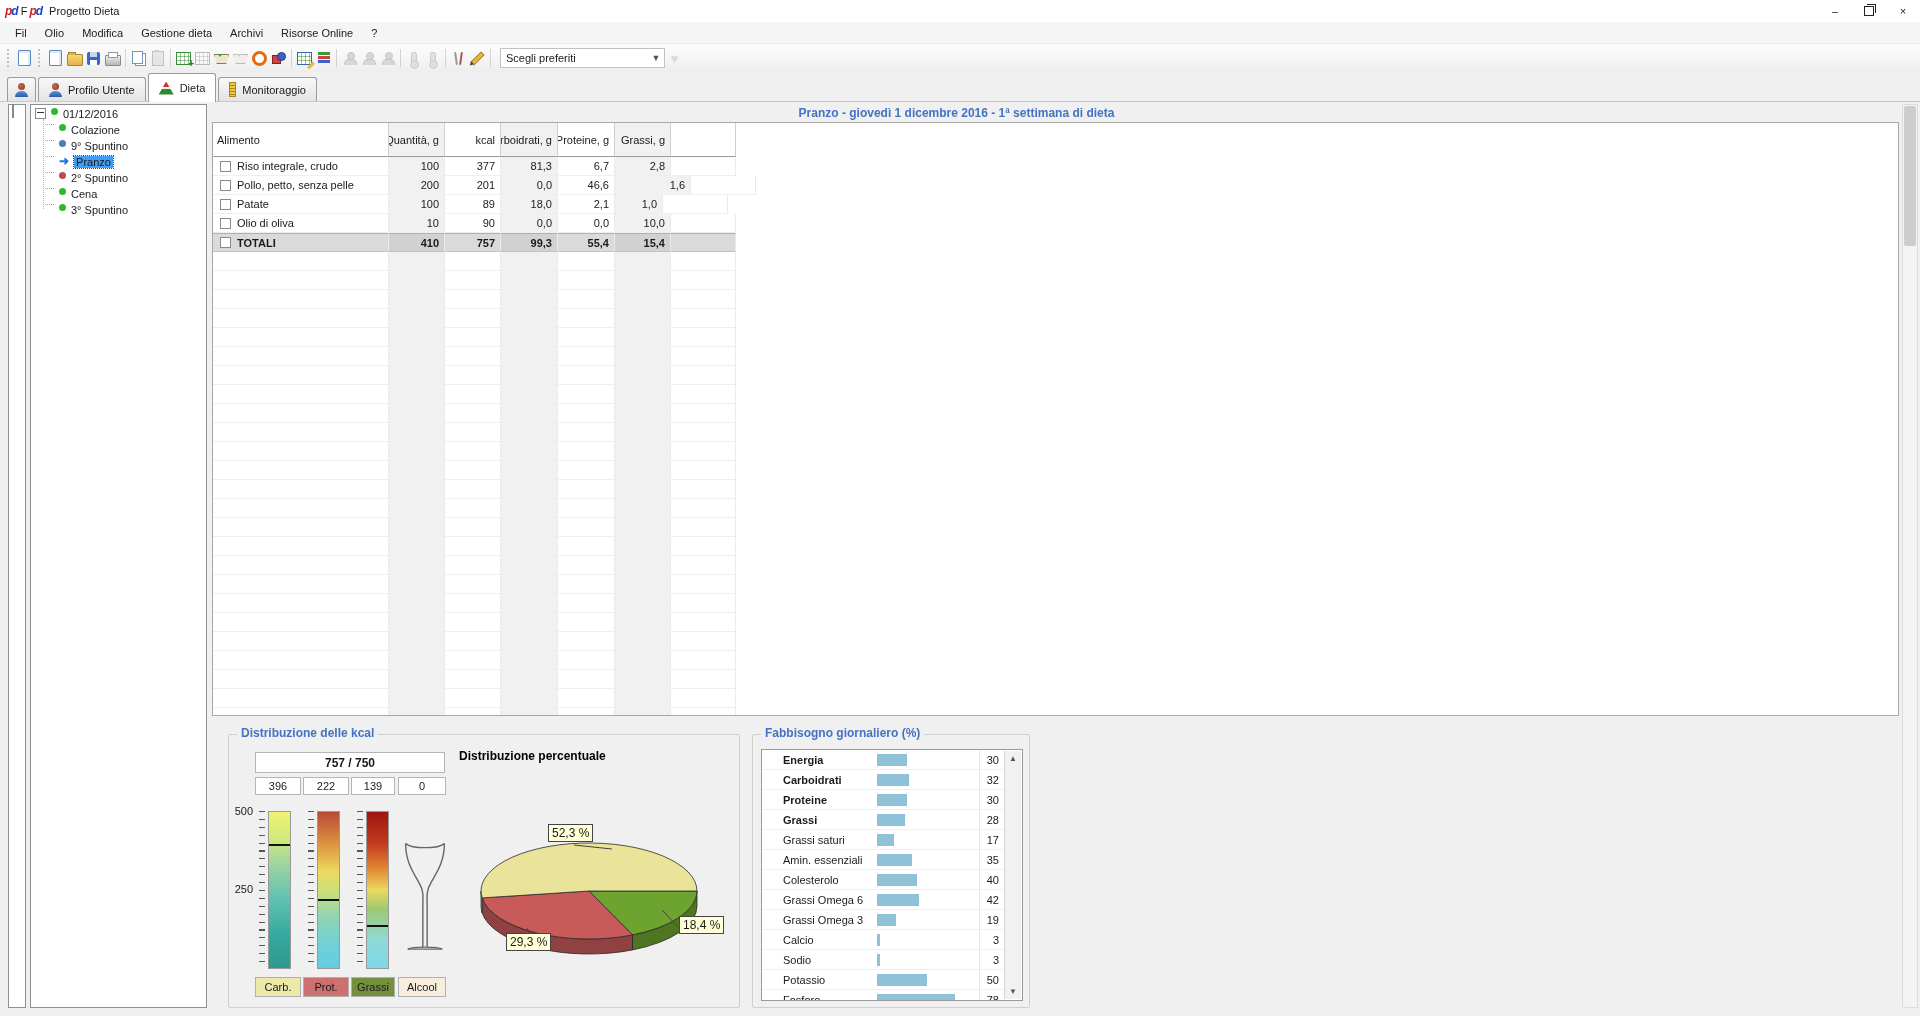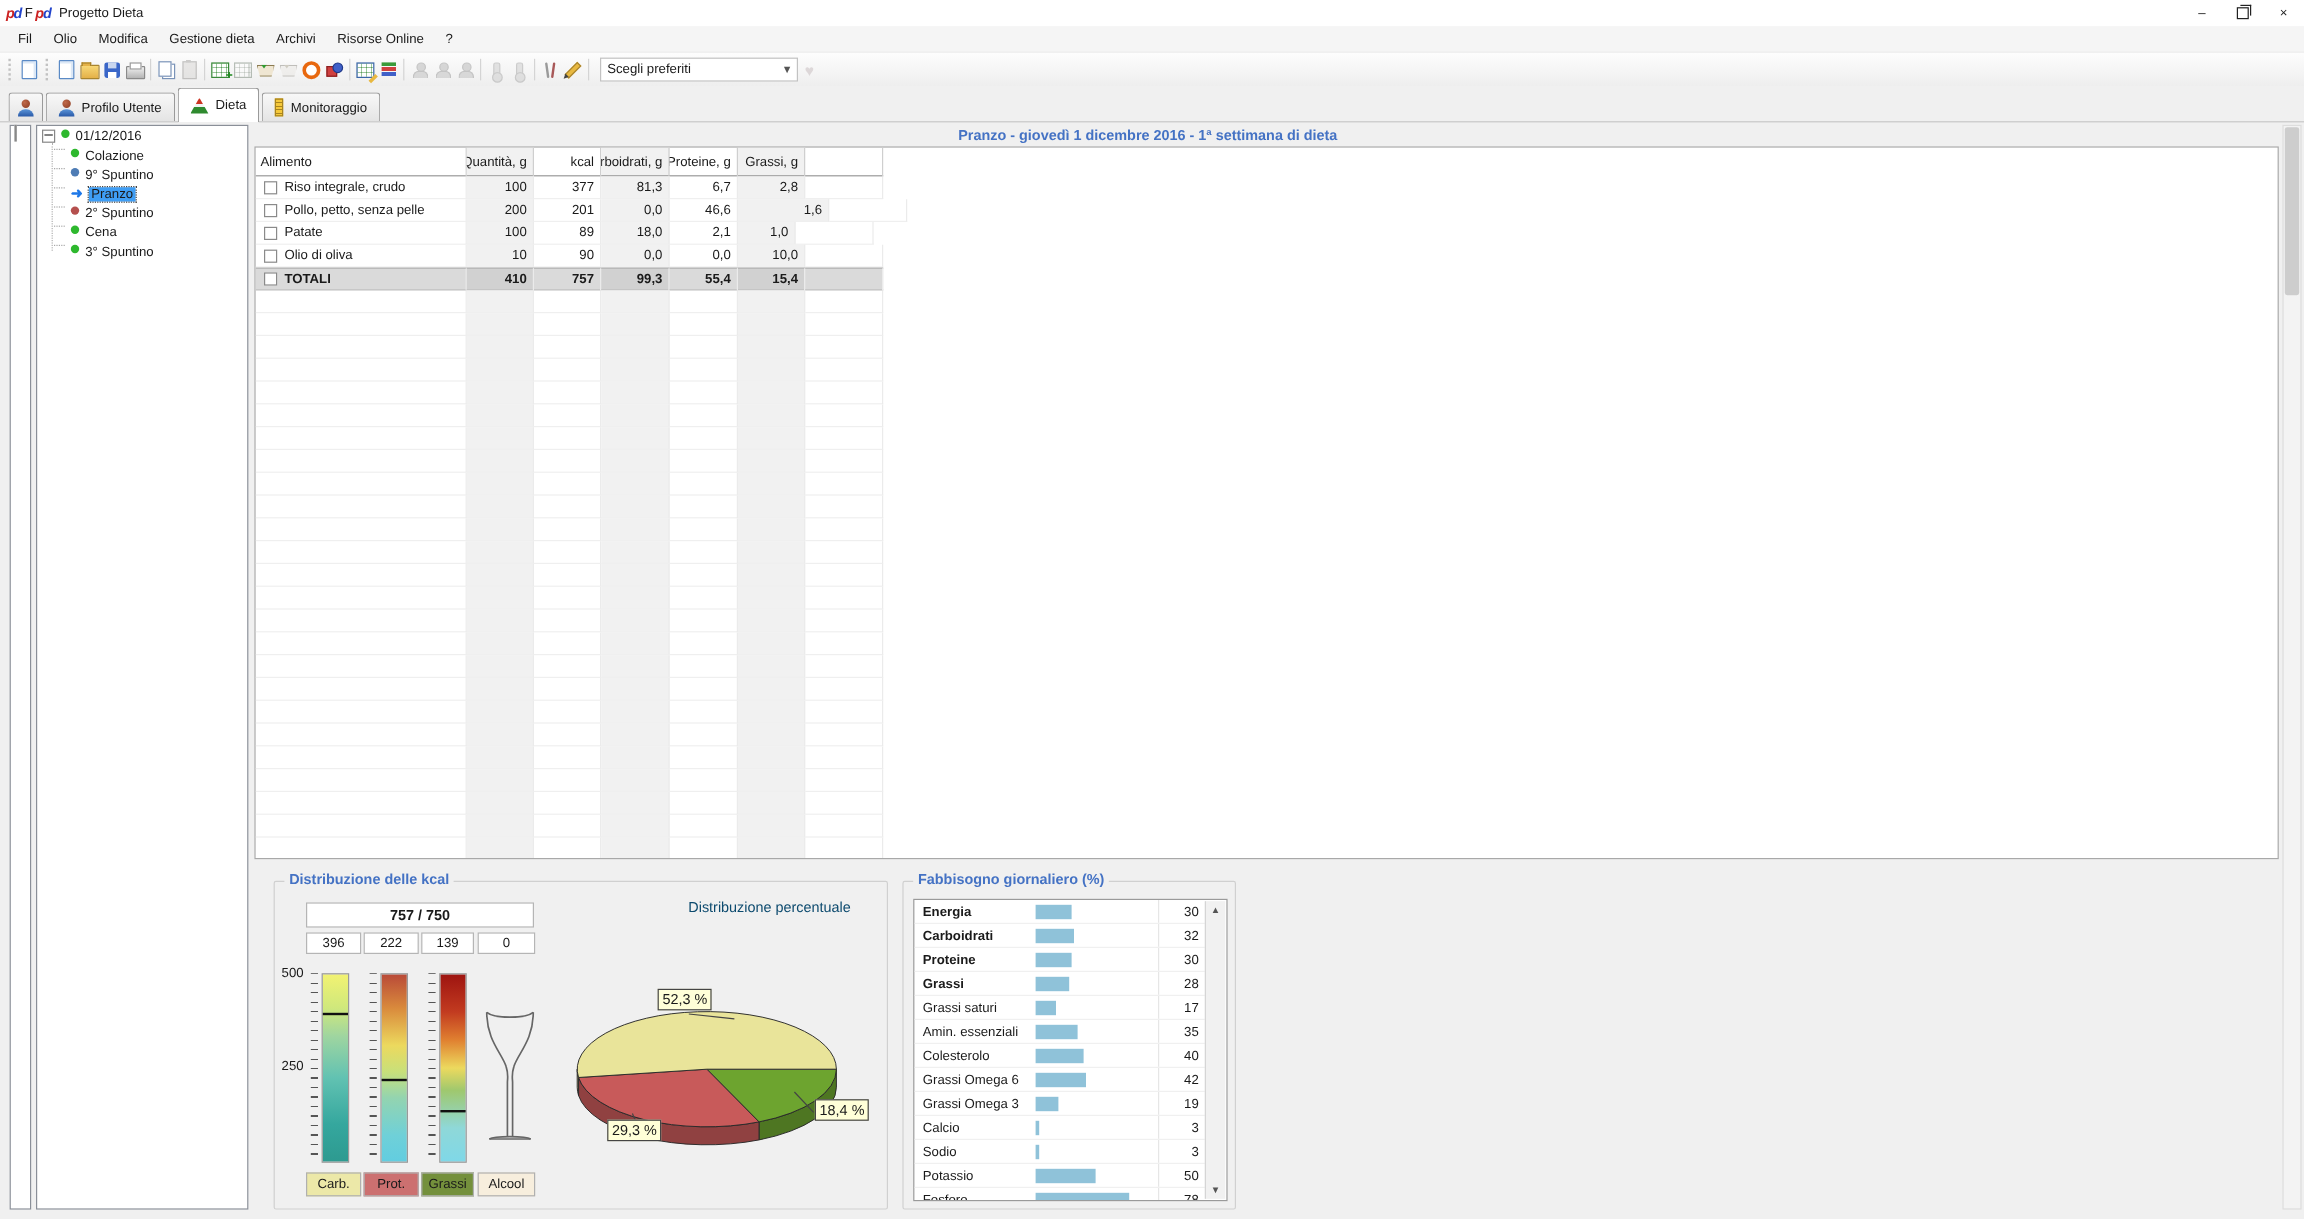--- a/index.html
+++ b/index.html
@@ -116,21 +116,21 @@
   .sel-lbl{background:#3f9ef5;outline:1px dotted #444;padding:0 2px}
   #treevline{position:absolute;left:12px;top:14px;height:90px;border-left:1px dotted #b0b0b0;z-index:0}
   
   #main-title{position:absolute;left:212px;top:106px;width:1489px;text-align:center;
               color:#4472c4;font-weight:bold;font-size:12px}
   #tablepanel{position:absolute;left:212px;top:122px;width:1687px;height:594px;background:#fff;
               border:1px solid #a8a8a8;box-sizing:border-box;overflow:hidden}
   .trh,.tr{display:flex}
   .c{box-sizing:border-box;border-right:1px solid #ebebeb;overflow:hidden;white-space:nowrap;
      display:flex;align-items:center}
-  .trh .c{border-right:1px solid #cfcfcf;border-bottom:1px solid #9a9a9a;height:24px}
+  .trh .c{border-right:1px solid #cfcfcf;border-bottom:1px solid #9a9a9a;height:34px}
   .tr .c{height:19px;border-bottom:1px solid #efefef}
   .num{justify-content:flex-end;padding-right:5px}
   .namec{padding-left:4px}
   .sh{background:#f1f1f1}
   .tr.totals .c{background:#dadada;font-weight:bold;border-top:1px solid #b2b2b2;border-bottom:1px solid #c2c2c2}
   .tr.totals .c.sh{background:#d1d1d1}
   .cb{width:11px;height:11px;border:1px solid #8a8a8a;background:#fff;margin:0 6px 0 3px;flex:0 0 auto;box-sizing:border-box}
   
   #winscroll{position:absolute;left:1902px;top:104px;width:16px;height:904px;background:#f3f3f3;
              border:1px solid #dddddd;box-sizing:border-box}
@@ -152,30 +152,30 @@
   .gbar{position:absolute;top:76px;height:158px;width:23px;border:1px solid #999;box-sizing:border-box}
   .gbar .gmark{position:absolute;left:0;right:0;height:2px;background:#111}
   .g0{background:linear-gradient(180deg,#f2f272 0%,#cfe87c 18%,#9fd5a0 33%,#62c2b2 55%,#35a79e 80%,#2d9a90 100%)}
   .g1{background:linear-gradient(180deg,#b94a38 0%,#d98a3c 18%,#ecd95e 38%,#c8e07a 52%,#93d4b0 66%,#6fd0d8 86%,#62cde0 100%)}
   .g2{background:linear-gradient(180deg,#9e1410 0%,#c23b20 20%,#e08030 35%,#ecd95e 50%,#9fc86e 62%,#8fd8d8 82%,#7fd8e8 100%)}
   .klab{position:absolute;top:242px;height:20px;border:1px solid #b0b0b0;box-sizing:border-box;
         display:flex;align-items:center;justify-content:center}
   .kc0{background:#ece8a8}.kc1{background:#cc7070}.kc2{background:#74903c}.kc3{background:#f7eedd}
   #glass{position:absolute;left:168px;top:104px}
   
-  #pie-title{position:absolute;left:230px;top:14px;width:250px;text-align:right;font-weight:normal;
-             font-size:12px;color:#0c4a6e}
+  #pie-title{position:absolute;left:230px;top:14px;width:250px;text-align:left;font-weight:bold;
+             font-size:12px;color:#000000}
   #piesvg{position:absolute;left:225px;top:34px}
   .plab{position:absolute;background:#ffffd8;border:1px solid #444;font-size:12px;padding:0 3px;
         height:16px;line-height:16px;white-space:nowrap}
   
   #needslist{position:absolute;left:8px;top:14px;width:262px;height:252px;background:#fff;
              border:1px solid #9a9a9a;box-sizing:border-box;overflow:hidden}
   .nrow{display:flex;align-items:center;height:19px;border-bottom:1px solid #f0f0f0}
-  .nrow .nlab{flex:0 0 94px;padding-left:7px;overflow:hidden;white-space:nowrap}
+  .nrow .nlab{flex:0 0 94px;padding-left:21px;overflow:hidden;white-space:nowrap}
   .nrow .nbarzone{flex:0 0 102px;border-right:1px solid #e6e6e6;height:100%;display:flex;align-items:center}
   .nrow .nbar{height:12px;background:#8fc2d9}
   .nrow .nval{flex:1;text-align:right;padding-right:6px}
   .nrow.b .nlab{font-weight:bold}
   #needscroll{position:absolute;right:1px;top:1px;bottom:1px;width:16px;background:#f1f1f1;
               border-left:1px solid #d5d5d5;display:flex;flex-direction:column;justify-content:space-between;align-items:center}
   #needscroll .sarrow{font-size:8px;color:#555;padding:3px 0}
 </style>
 </head>
 <body>

